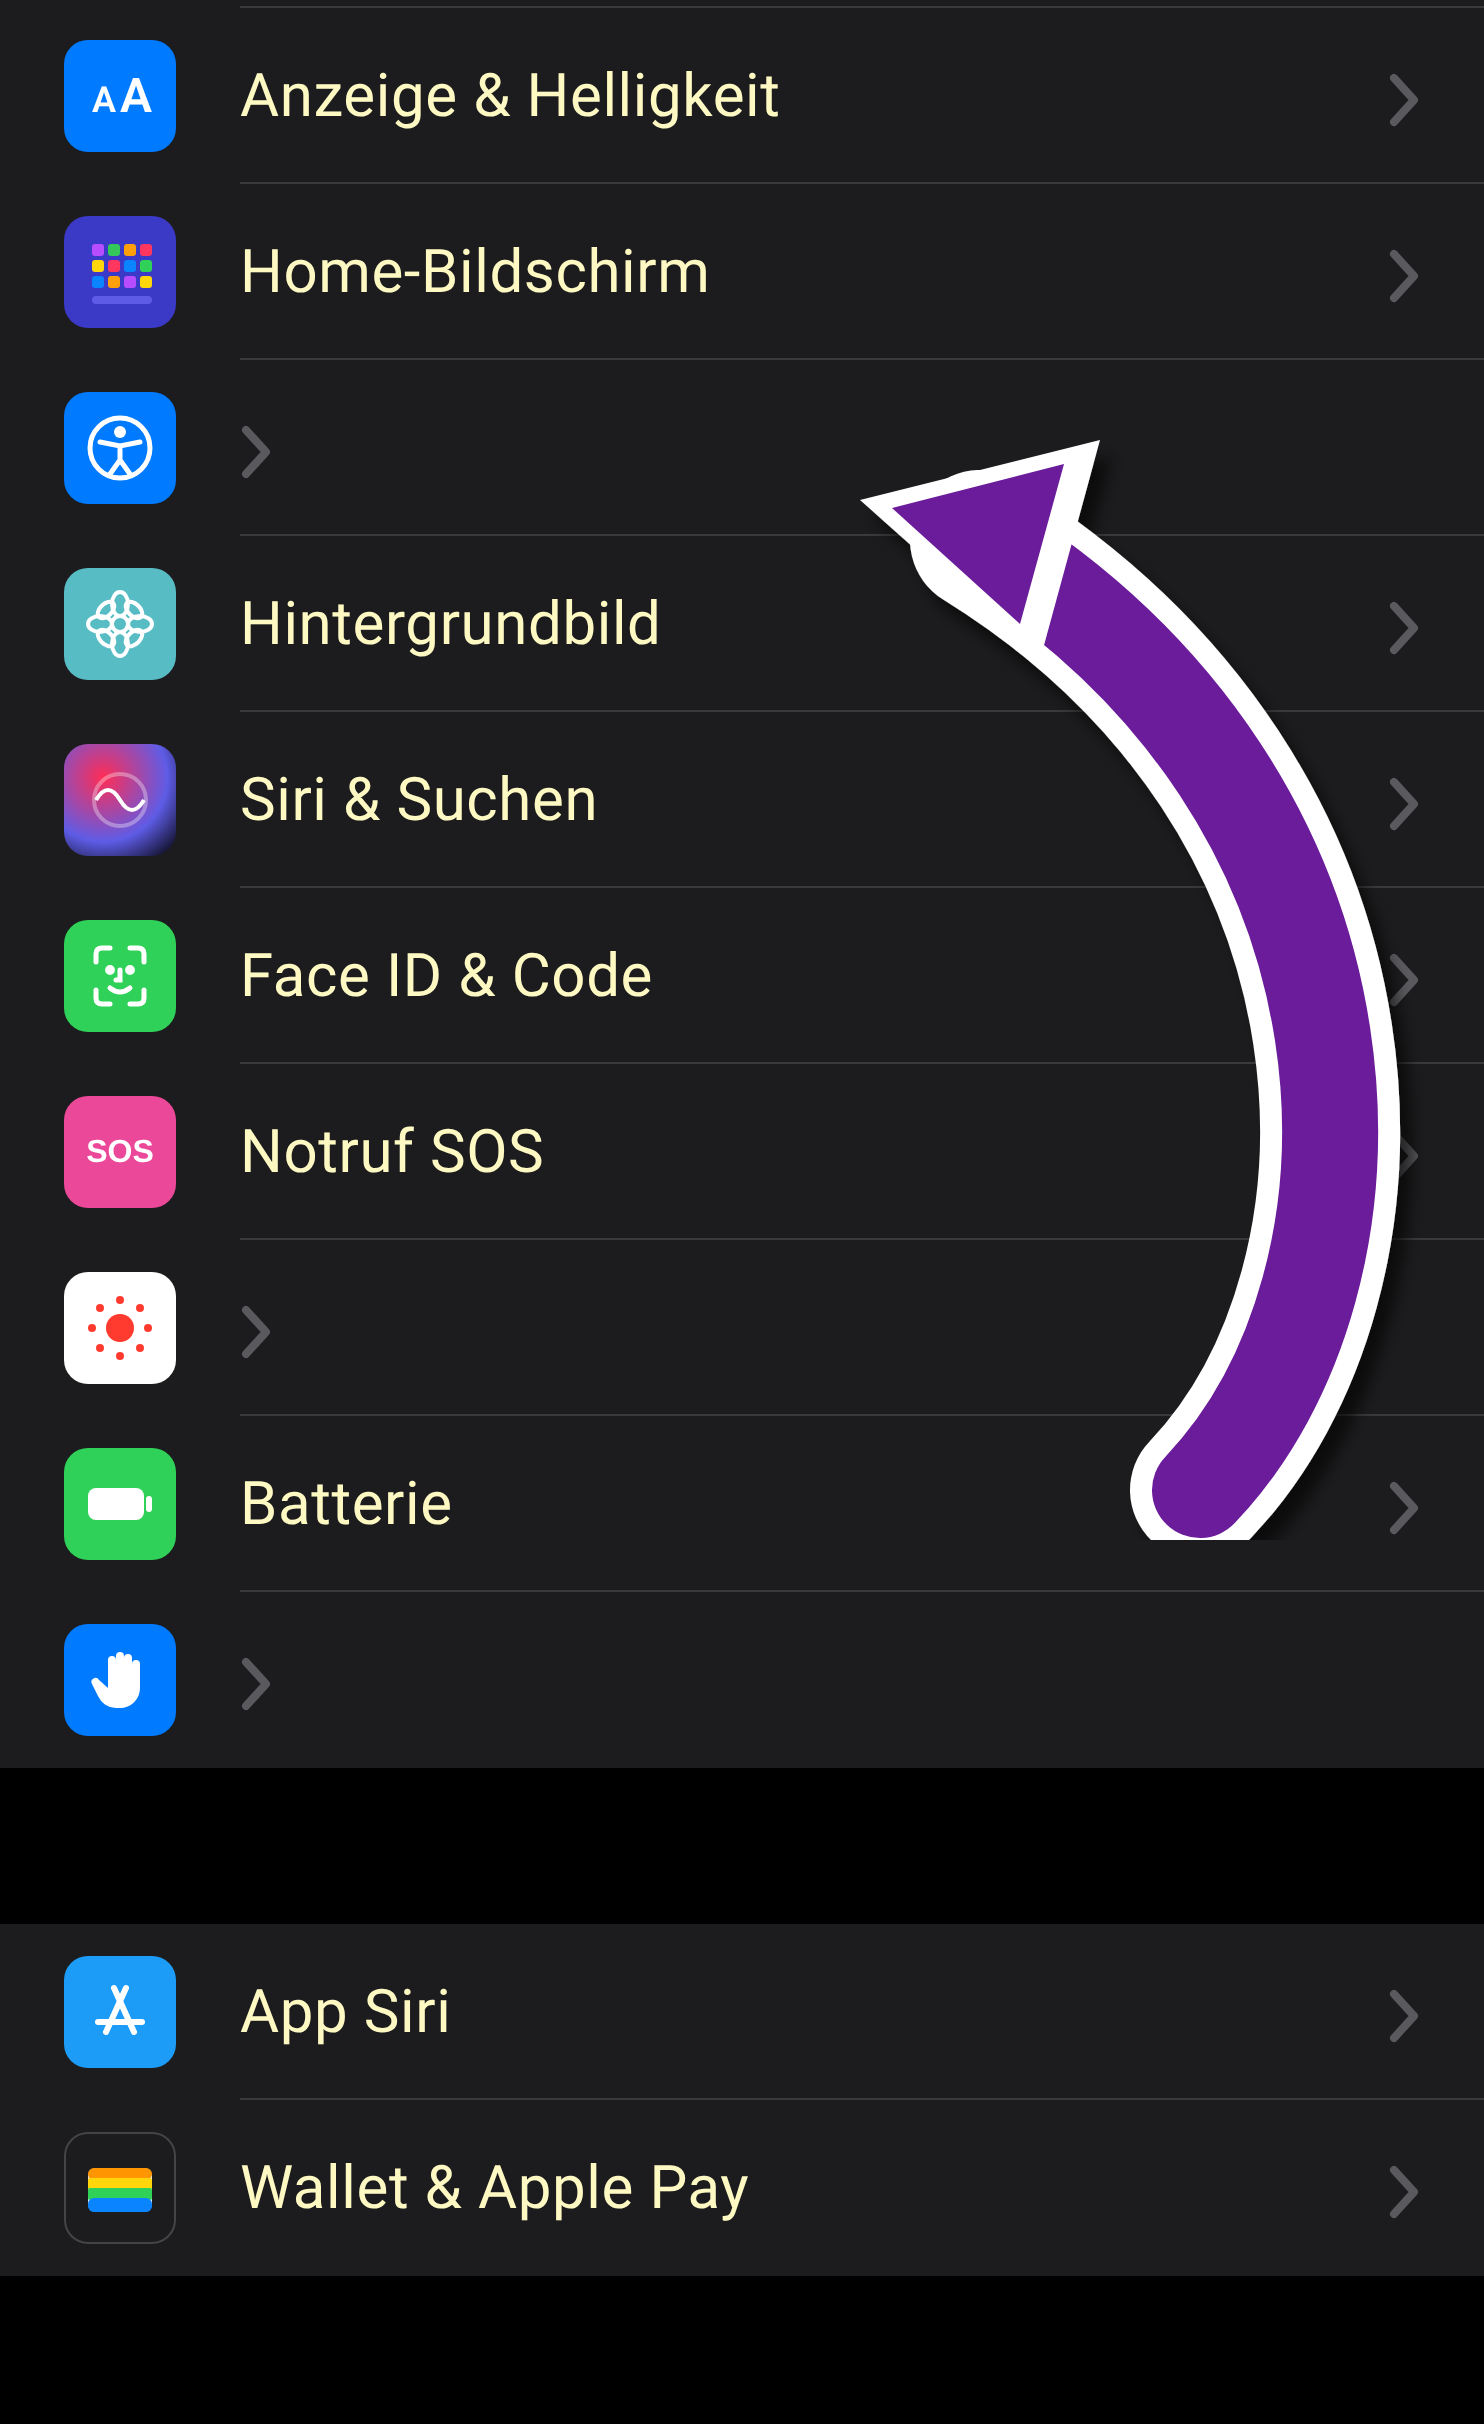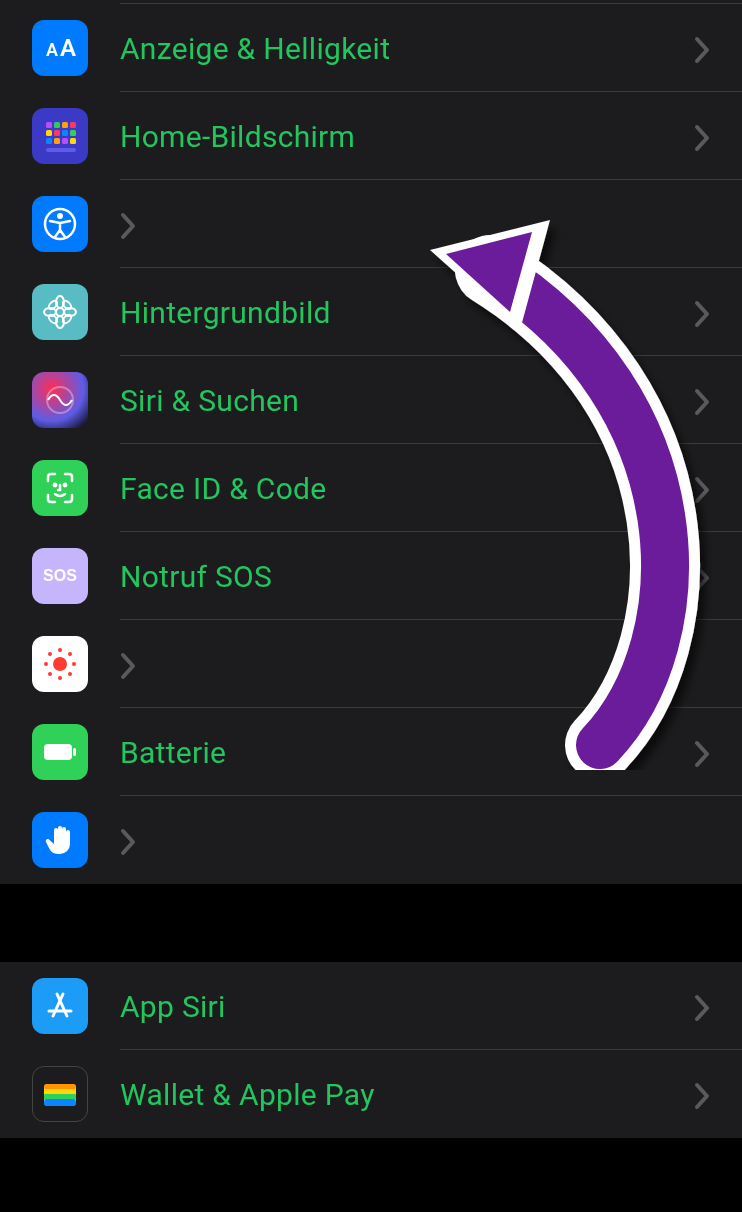--- a/index.html
+++ b/index.html
@@ -47,21 +47,21 @@
       width: 56px;
       height: 56px;
       border-radius: 12px;
       display: flex;
       align-items: center;
       justify-content: center;
       margin-right: 32px;
       flex-shrink: 0;
     }
     .label {
-      color: #22c55e;
+      color: #fef9c3;
       font-size: 30px;
       font-weight: 400;
       flex: 1;
       letter-spacing: 0.3px;
     }
     .chevron {
       width: 24px;
       height: 24px;
       flex-shrink: 0;
     }
@@ -73,21 +73,21 @@
     }
     .bottom-black {
       height: 100px;
       background: #000000;
     }
     
     .bg-blue { background: #007aff; }
     .bg-indigo { background: #3a3ac7; }
     .bg-teal { background: #58bcc5; }
     .bg-green { background: #30d158; }
-    .bg-red { background: #c4b5fd; }
+    .bg-red { background: #ec4899; }
     .bg-white { background: #ffffff; }
     .bg-grad { background: radial-gradient(circle at 35% 30%, #ff2d55, #5e5ce6 60%, #000 100%); }
     .arrow-overlay {
       position: absolute;
       top: 200px;
       left: 400px;
       width: 320px;
       height: 570px;
       pointer-events: none;
     }

